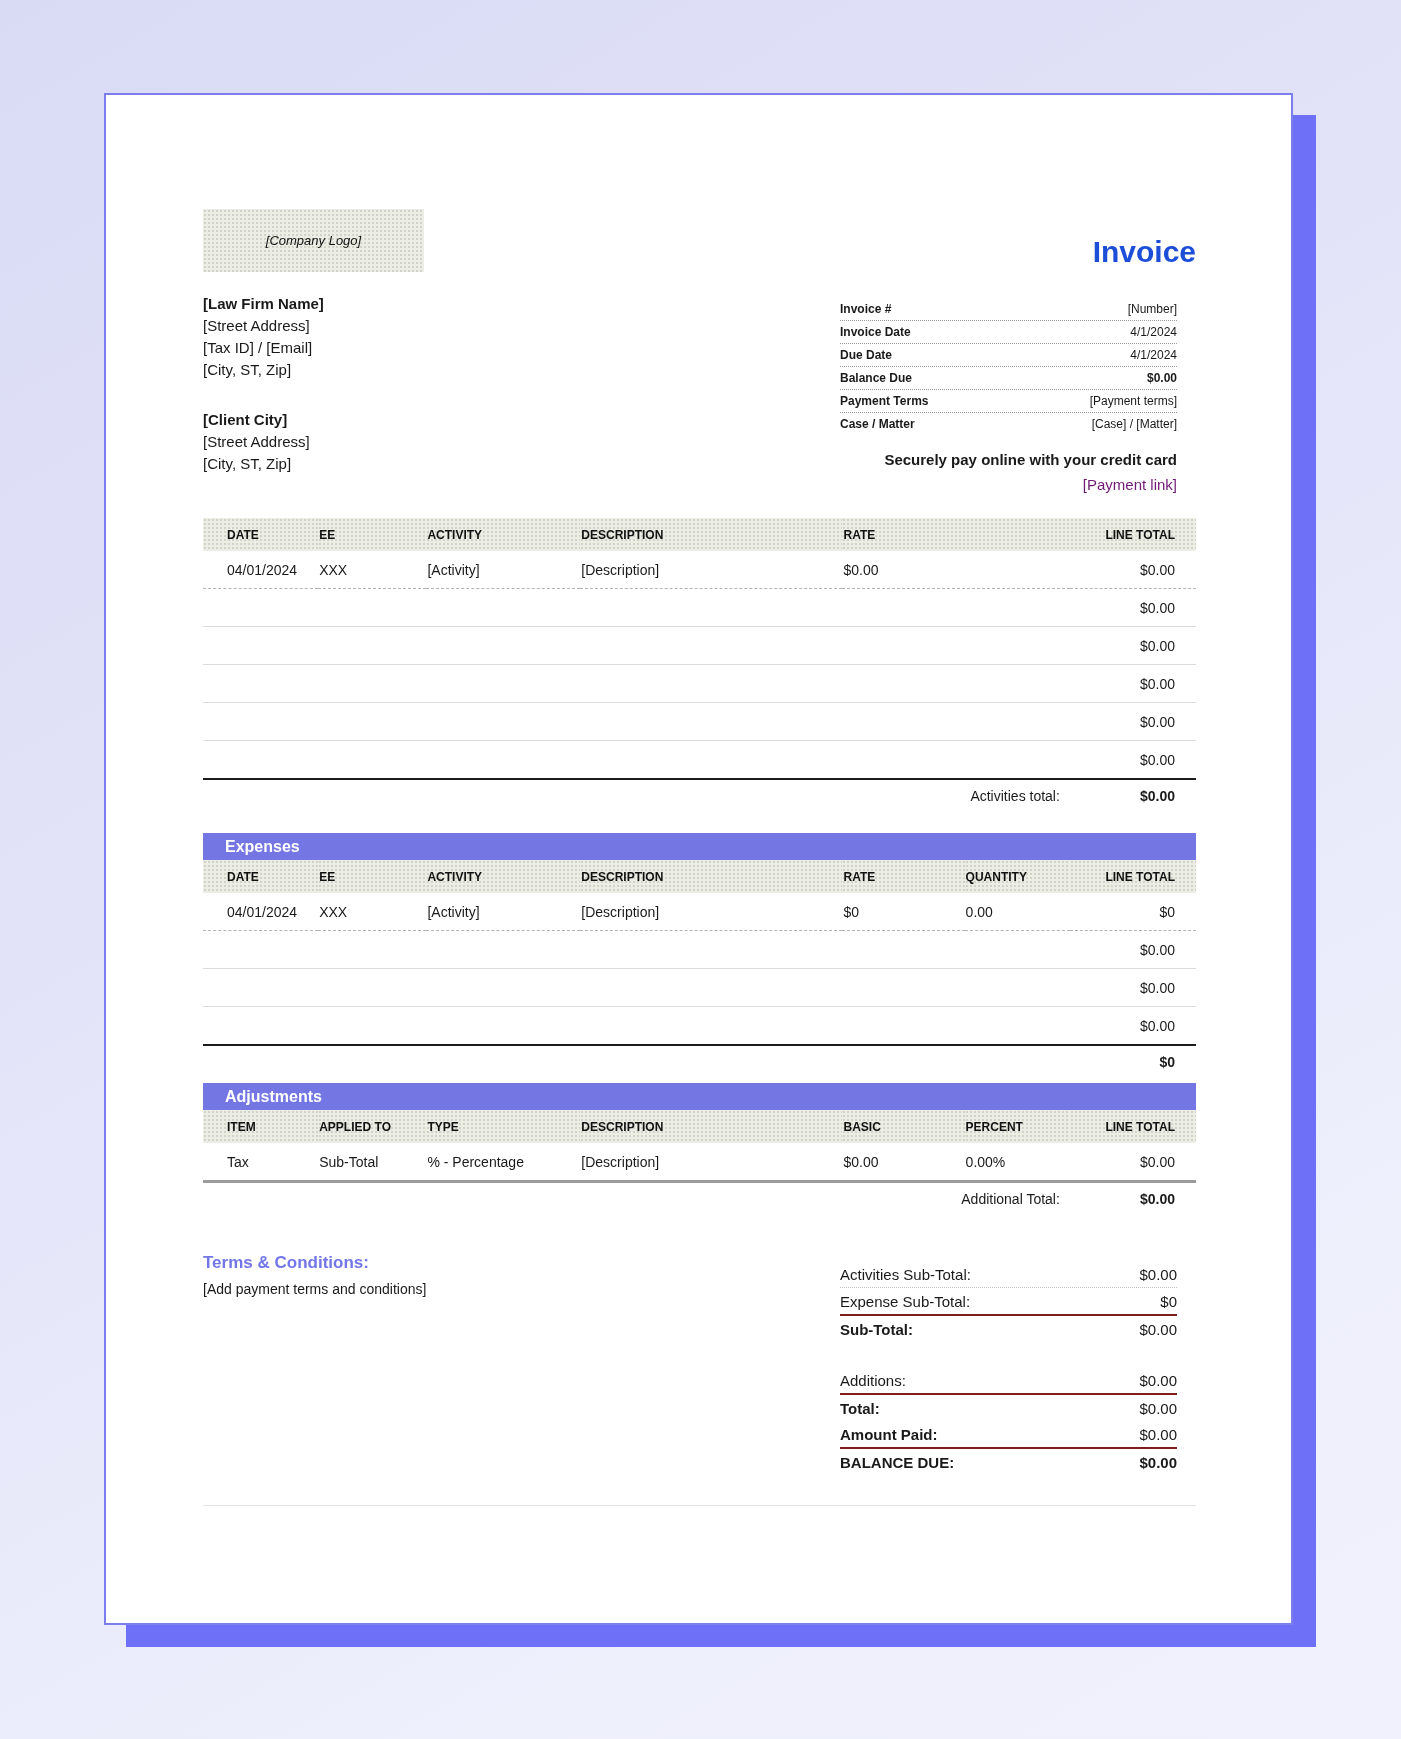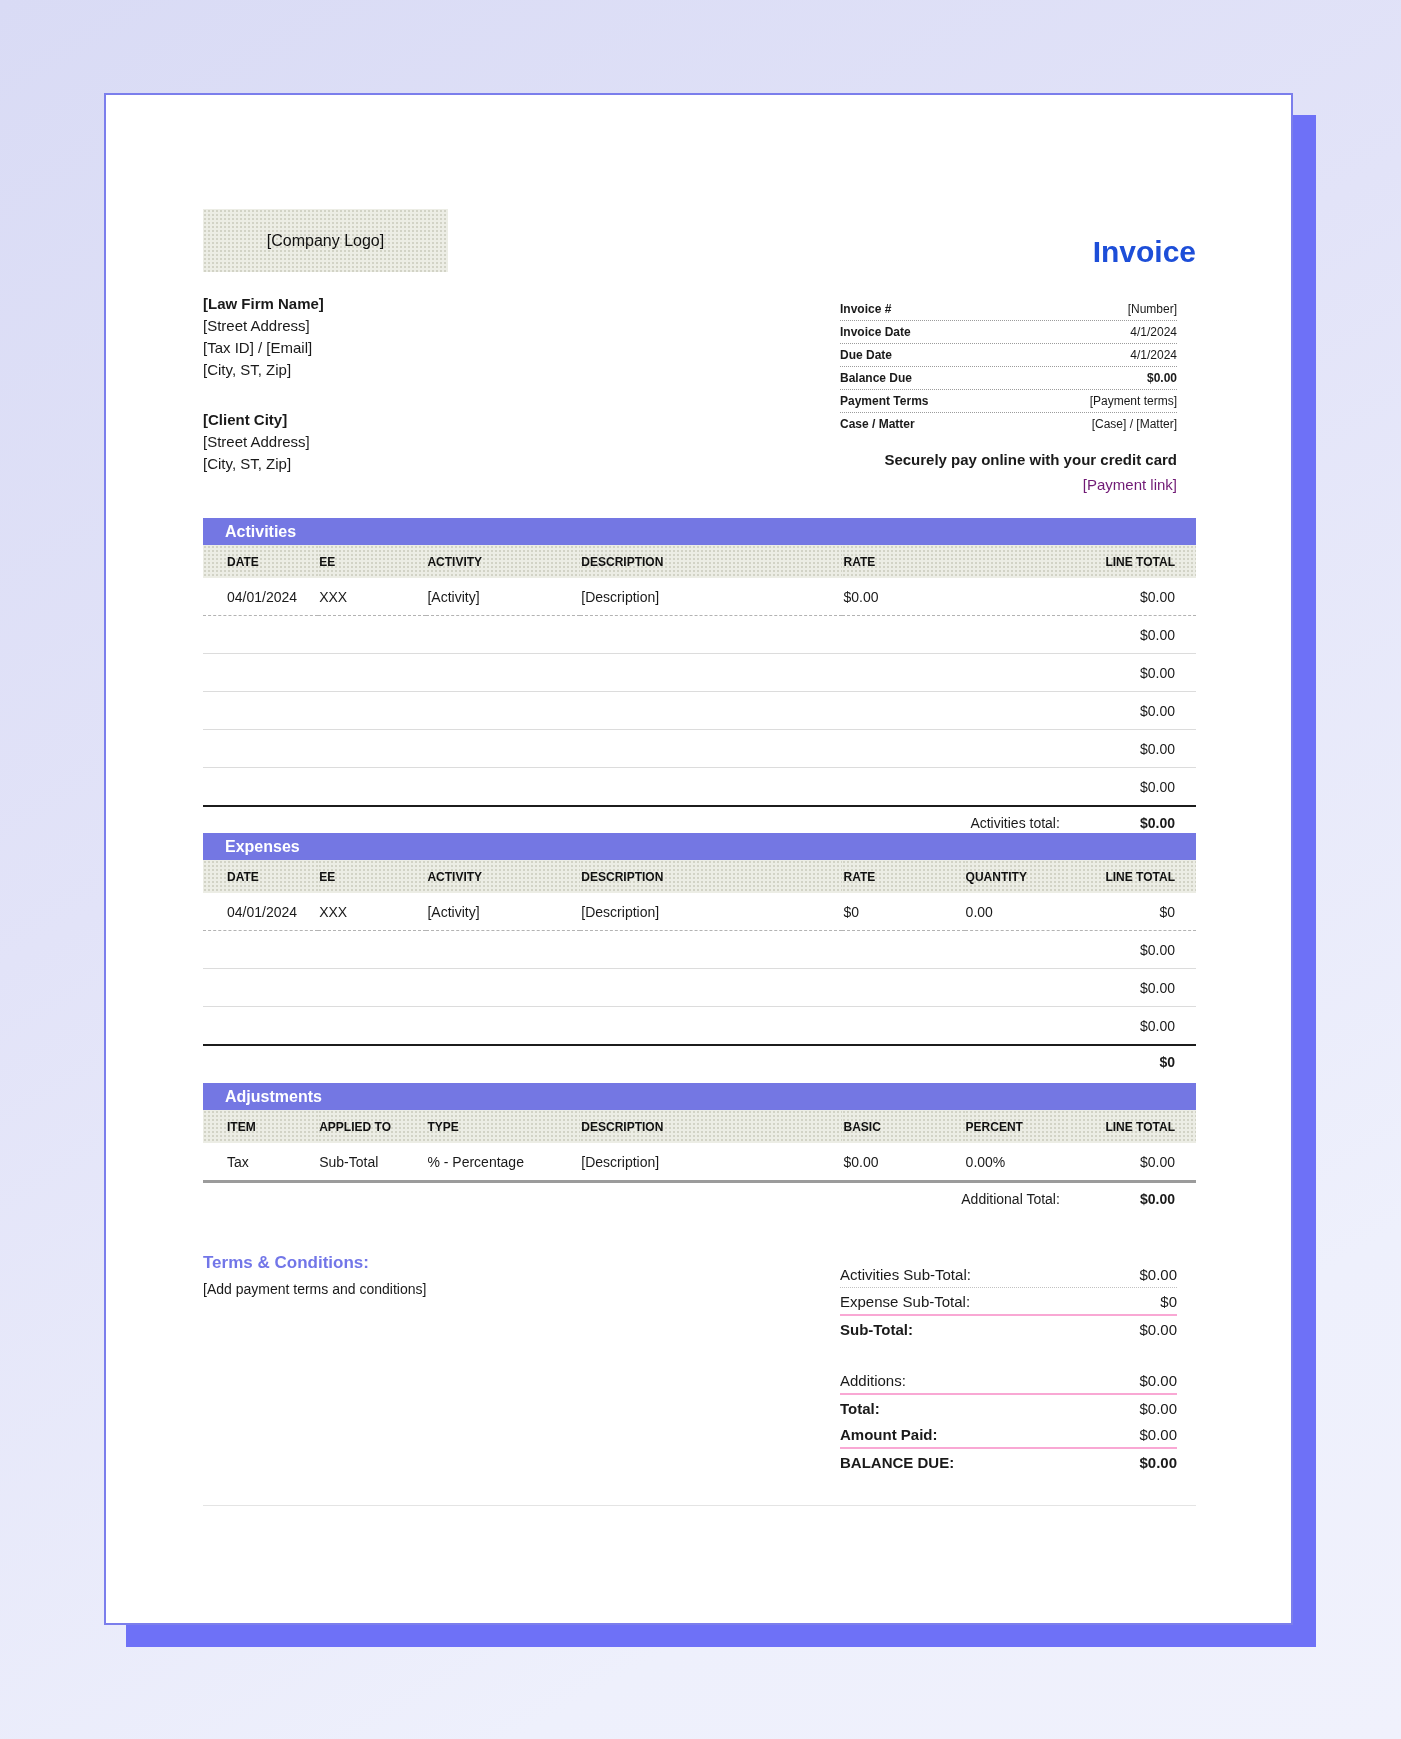--- a/index.html
+++ b/index.html
@@ -7,22 +7,22 @@
   body{background:linear-gradient(150deg,#d9dbf5 0%,#e2e3f8 38%,#eef0fc 80%,#f0f1fc 100%);position:relative;}
 
   .page-shadow{position:absolute;left:126px;top:115px;width:1190px;height:1532px;background:#6e71f7;}
   .page{position:absolute;left:104px;top:93px;width:1189px;height:1532px;background:#ffffff;
     border:2px solid #7b7eec;box-sizing:border-box;}
 
   .dots{background-color:#ecede5;
     background-image:radial-gradient(#d2d3c6 0.8px,rgba(0,0,0,0) 0.9px);
     background-size:4px 4px;}
 
-  .logo{position:absolute;left:97px;top:114px;width:245px;height:63px;
-    display:flex;align-items:center;justify-content:center;font-size:16px;color:#111;}
+  .logo{position:absolute;left:97px;top:114px;width:221px;height:63px;
+    display:flex;align-items:center;justify-content:center;font-size:13px;color:#111;font-style:italic;}
 
   .addr{position:absolute;left:97px;font-size:15px;line-height:22px;}
   .addr .b{font-weight:bold;}
   .firm{top:198px;}
   .client{top:314px;}
 
   .inv-title{position:absolute;right:95px;top:140px;font-size:30px;font-weight:bold;color:#1d4ed8;}
 
   .meta{position:absolute;left:734px;top:203px;width:337px;font-size:12px;}
   .meta-row{display:flex;justify-content:space-between;align-items:center;height:22px;
@@ -60,21 +60,21 @@
   .sec-adjustments .section-total{border-top:3px solid #9b9b9b;}
 
   .terms{position:absolute;left:97px;top:1158px;width:480px;}
   .terms h3{margin:0 0 8px 0;font-size:17px;color:#7276e8;}
   .terms p{margin:0;font-size:14px;}
 
   .summary{position:absolute;left:734px;top:1166px;width:337px;font-size:15px;}
   .sum-row{display:flex;justify-content:space-between;align-items:center;height:26px;}
   .sum-row .lab.b,.sum-row .val.b{font-weight:bold;}
   .sum-row.sep-dotted{border-bottom:1px dotted #c2c2c2;}
-  .sum-row.sep-strong{border-bottom:2px solid #f9a8d4;}
+  .sum-row.sep-strong{border-bottom:2px solid #7f1d1d;}
   .sum-spacer{height:25px;}
 
   .bottom-divider{position:absolute;left:97px;top:1410px;width:993px;border-top:1px solid #e4e4e4;}
 </style>
 </head>
 <body>
 
 <div class="page-shadow"></div>
 
 <div class="page">
@@ -122,23 +122,20 @@
     <div class="meta-row">
       <span class="lab">Case / Matter</span>
       <span class="val">[Case] / [Matter]</span>
     </div>
   </div>
 
   <div class="pay-secure">Securely pay online with your credit card</div>
   <div class="pay-link">[Payment link]</div>
 
   <div class="section sec-activities">
-    <div class="bar">
-      <span>Activities</span>
-    </div>
     <table>
       <colgroup>
         <col style="width:11.6%">
           <col style="width:10.9%">
           <col style="width:15.5%">
         <col style="width:26.4%">
           <col style="width:22.9%">
           <col style="width:12.7%">
       </colgroup>
       <thead>

